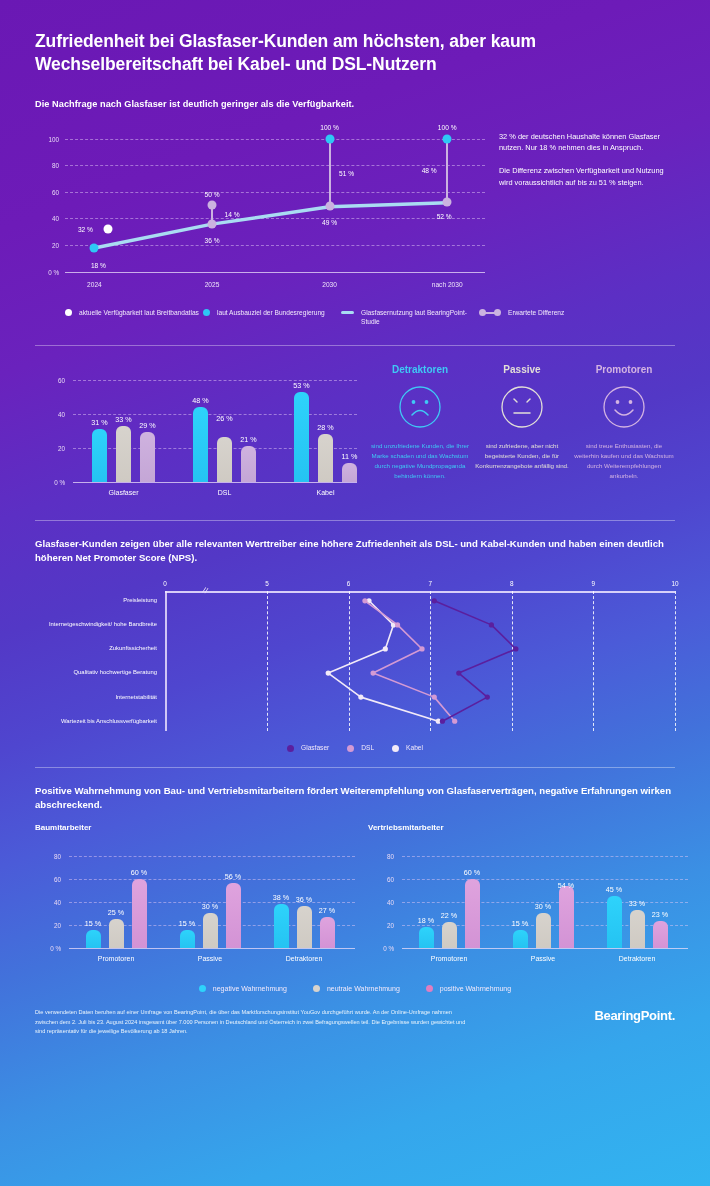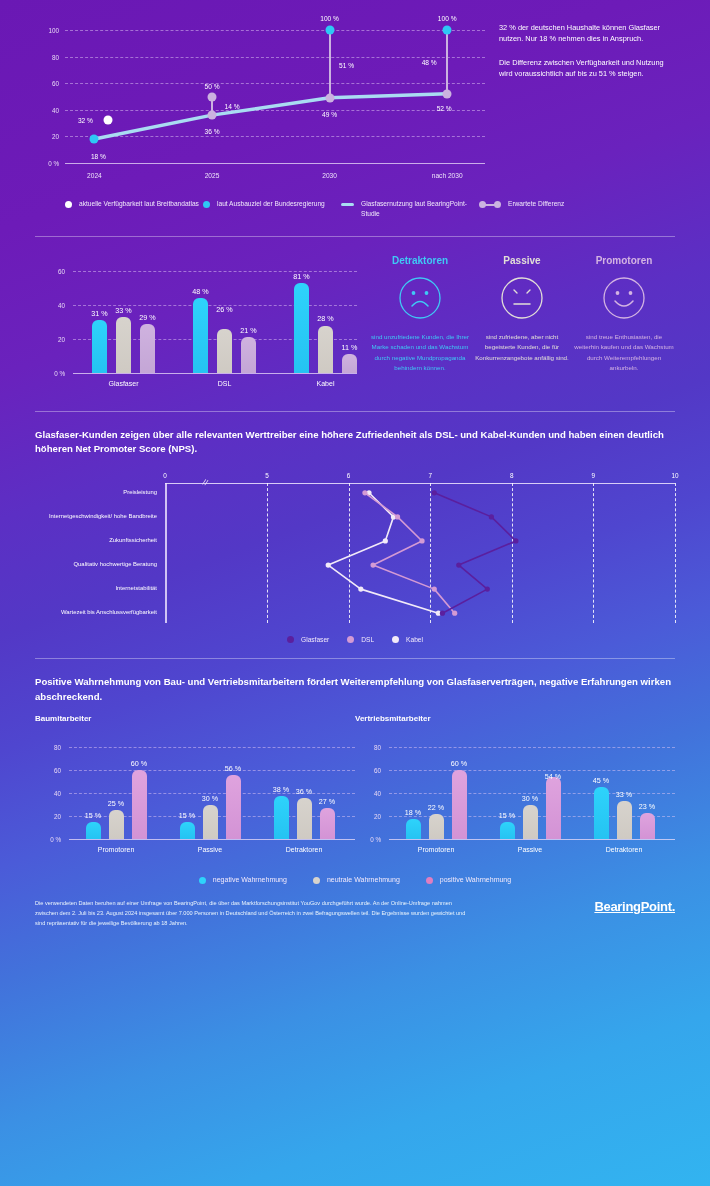--- a/index.html
+++ b/index.html
@@ -196,44 +196,48 @@
     position: absolute;
     font-size: 6.4px;
     color: #ffffff;
     transform: translateX(-50%);
   }
   .legend3 { display: flex; justify-content: center; gap: 18px; margin-top: 6px; }
   .legend3 .li { display: flex; align-items: center; }
   .legend3 .lg-txt { font-size: 6.6px; }
 
   
-  .chart4-row { display: flex; justify-content: space-between; margin-top: 10px; }
+  .chart4-row { display: flex; justify-content: space-between; margin-top: 10px; gap: 13px; }
   .c4-title { font-size: 8px; font-weight: bold; margin-bottom: 8px; }
   .chart4 { position: relative; width: 320px; height: 130px; }
 
   .legend4 { display: flex; justify-content: center; gap: 26px; margin-top: 14px; }
   .legend4 .li { display: flex; align-items: center; }
   .legend4 .lg-txt { font-size: 7px; }
 
   
   .footer {
     display: flex;
     justify-content: space-between;
     align-items: flex-start;
     padding: 0 35px;
     margin-top: 14px;
   }
   .footnote { font-size: 5.6px; line-height: 1.75; color: #eaf4fc; max-width: 440px; }
-  .brand { font-size: 13px; font-weight: bold; letter-spacing: -0.3px; color: #ffffff; text-decoration: underline; }
+  .brand { font-size: 13px; font-weight: bold; letter-spacing: -0.3px; color: #ffffff; }
 </style>
 </head>
 <body>
 
 <div class="page">
 
+  <div class="header">
+    <div class="h1">Zufriedenheit bei Glasfaser-Kunden am höchsten, aber kaum Wechselbereitschaft bei Kabel- und DSL-Nutzern</div>
+    <div class="sub">Die Nachfrage nach Glasfaser ist deutlich geringer als die Verfügbarkeit.</div>
+  </div>
 
   <div class="section" style="margin-top:16px;">
     <div class="chart1-wrap">
       <div class="chart1" id="chart1">
           <div class="axis-label-y" style="top: 147px;">0  %</div>
           <div class="axis-x-line" style="top: 147px;"></div>
           <div class="axis-label-y" style="top: 120.4px;">20</div>
           <div class="gridline-h" style="top: 120.4px;"></div>
           <div class="axis-label-y" style="top: 93.8px;">40</div>
           <div class="gridline-h" style="top: 93.8px;"></div>
@@ -323,21 +327,21 @@
           <div class="bar-lbl" style="left: 112.5px; top: 57.7px;">29 %</div>
           <div class="grp-lbl" style="left: 88.5px; top: 125px;">Glasfaser</div>
           <div class="bar bar-cyan" style="left: 158px; width: 15px; bottom: 22px; height: 74.8px;"></div>
           <div class="bar-lbl" style="left: 165.5px; top: 32.2px;">48 %</div>
           <div class="bar bar-gray" style="left: 182px; width: 15px; bottom: 22px; height: 44.2px;"></div>
           <div class="bar-lbl" style="left: 189.5px; top: 50px;">26 %</div>
           <div class="bar bar-lilac" style="left: 206px; width: 15px; bottom: 22px; height: 35.7px;"></div>
           <div class="bar-lbl" style="left: 213.5px; top: 71.3px;">21 %</div>
           <div class="grp-lbl" style="left: 189.5px; top: 125px;">DSL</div>
           <div class="bar bar-cyan" style="left: 259px; width: 15px; bottom: 22px; height: 90.1px;"></div>
-          <div class="bar-lbl" style="left: 266.5px; top: 16.9px;">81 %</div>
+          <div class="bar-lbl" style="left: 266.5px; top: 16.9px;">53 %</div>
           <div class="bar bar-gray" style="left: 283px; width: 15px; bottom: 22px; height: 47.6px;"></div>
           <div class="bar-lbl" style="left: 290.5px; top: 59.4px;">28 %</div>
           <div class="bar bar-lilac" style="left: 307px; width: 15px; bottom: 22px; height: 18.7px;"></div>
           <div class="bar-lbl" style="left: 314.5px; top: 88.3px;">11 %</div>
           <div class="grp-lbl" style="left: 290.5px; top: 125px;">Kabel</div>
         </div>
       <div class="faces" id="faces">
           <div class="face-col">
             <div class="face-title" style="color: rgb(63, 201, 245);">Detraktoren</div>
             <div>

